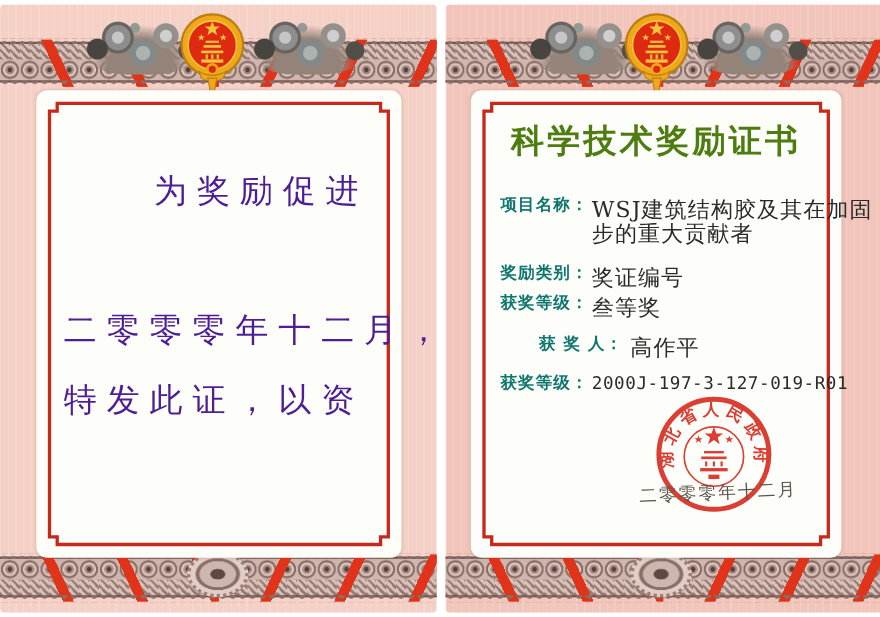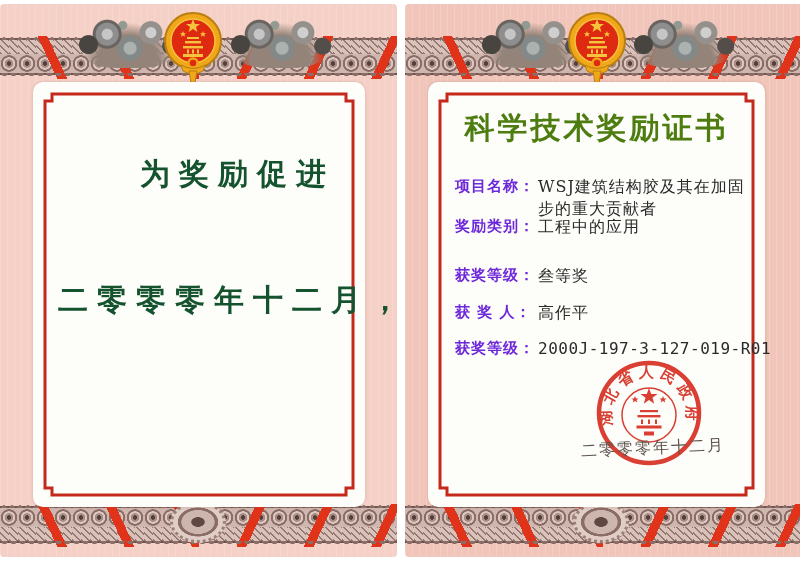--- a/index.html
+++ b/index.html
@@ -46,33 +46,33 @@
   .rosette{position:absolute;top:497px;width:56px;height:42px;border-radius:50%;z-index:2;
     border:3px dotted #9b7f78;box-sizing:border-box;
     background:radial-gradient(#5f4742 18%,#cdb6ae 20% 46%,#8a6d66 48% 56%,#e0cdc5 58% 78%,#8a6d66 80%);}
   
   .card{position:absolute;top:78px;height:425px;background:#fdfdfa;border-radius:10px;z-index:4;
         box-shadow:0 0 3px rgba(120,70,60,.25);}
   .card-left{left:33px;width:332px;}
   .card-right{left:23px;width:337px;}
   .frame{position:absolute;left:0;top:0;}
   
-  .cal-line{position:absolute;left:25px;right:14px;color:#14532d;font-weight:bold;
+  .cal-line{position:absolute;left:25px;right:14px;color:#4c1d95;font-weight:normal;
     font-family:"DejaVu Serif",serif;font-size:30px;letter-spacing:9px;white-space:nowrap;}
   .cal-1{top:72px;padding-left:82px;}
   .cal-2{top:137px;}
   .cal-3{top:198px;}
   .cal-4{top:262px;}
   .cal-5{top:319px;}
   
   .cert-title{position:absolute;top:26px;left:0;right:0;text-align:center;color:#4d7c0f;
     font-family:"DejaVu Serif",serif;font-weight:bold;font-size:30px;letter-spacing:3px;white-space:nowrap;}
-  .field-label{position:absolute;left:27px;color:#6d28d9;font-weight:bold;font-size:15px;letter-spacing:1px;white-space:nowrap;}
-  .field-value{position:absolute;left:110px;color:#2a2a2a;font-family:"DejaVu Serif",serif;font-size:16px;letter-spacing:1px;white-space:nowrap;}
-  .fy0{top:95px;} .fy0b{top:117px;} .fy1{top:135px;} .fy2{top:184px;} .fy3{top:221px;} .fy4{top:257px;}
+  .field-label{position:absolute;left:27px;color:#0f766e;font-weight:bold;font-size:15px;letter-spacing:1px;white-space:nowrap;}
+  .field-value{position:absolute;left:110px;color:#2a2a2a;font-family:"DejaVu Serif",serif;font-size:20px;letter-spacing:1px;white-space:nowrap;}
+  .fy0{top:95px;} .fy0b{top:117px;} .fy1{top:157px;} .fy2{top:184px;} .fy3{top:221px;margin-left:35px;} .fy4{top:257px;}
   .mono{font-family:"DejaVu Sans Mono",monospace;font-size:16px;letter-spacing:.5px;text-align:right;}
   
   .seal{position:absolute;left:166px;top:276px;width:110px;height:110px;z-index:5;opacity:.92;}
   .seal-date{position:absolute;left:140px;top:356px;width:170px;text-align:center;z-index:6;
     color:#5e544d;font-size:16px;letter-spacing:2px;transform:rotate(-2.5deg);
     font-family:"DejaVu Serif",serif;white-space:nowrap;}
 </style>
 </head>
 <body>
 
@@ -112,20 +112,21 @@
         <polygon points="27,64 35,64 33,76 29,76" fill="#f0a71a" stroke="#b97f10" stroke-width="1"></polygon>
       </svg>
     </div>
 
     <div class="card card-left">
       <svg class="frame" width="332" height="425" viewBox="0 0 332 425">
         <path d="M26 12 H306 l7 0 0 7 7 0 0 7 V399 l0 7 -7 0 0 7 -7 0 H26 l-7 0 0 -7 -7 0 0 -7 V26 l0 -7 7 0 0 -7 7 0 Z" fill="none" stroke="#c5291c" stroke-width="3"></path>
       </svg>
       <div class="cal-line cal-1">为奖励促进</div>
       <div class="cal-line cal-3">二零零零年十二月，</div>
+      <div class="cal-line cal-4">特发此证，以资</div>
     </div>
   </div>
 
   <div class="page page-right">
 
     <div class="band band-top">
       <div class="stripes stripes-left"></div>
       <div class="stripes stripes-right"></div>
     </div>
     <div class="band band-bottom">
@@ -162,21 +163,21 @@
         <path d="M26 12 H311 l7 0 0 7 7 0 0 7 V399 l0 7 -7 0 0 7 -7 0 H26 l-7 0 0 -7 -7 0 0 -7 V26 l0 -7 7 0 0 -7 7 0 Z" fill="none" stroke="#c5291c" stroke-width="3"></path>
       </svg>
 
       <div class="cert-title">科学技术奖励证书</div>
 
       <div class="field-label fy0">项目名称：</div>
       <div class="field-value fy0">WSJ建筑结构胶及其在加固</div>
       <div class="field-value fy0b">步的重大贡献者</div>
 
       <div class="field-label fy1">奖励类别：</div>
-      <div class="field-value fy1">工程中的应用</div>
+      <div class="field-value fy1">奖证编号</div>
 
       <div class="field-label fy2">获奖等级：</div>
       <div class="field-value fy2">叁等奖</div>
 
       <div class="field-label fy3">获 奖 人：</div>
       <div class="field-value fy3">高作平</div>
 
       <div class="field-label fy4">获奖等级：</div>
       <div class="field-value mono fy4">2000J-197-3-127-019-R01</div>
 

